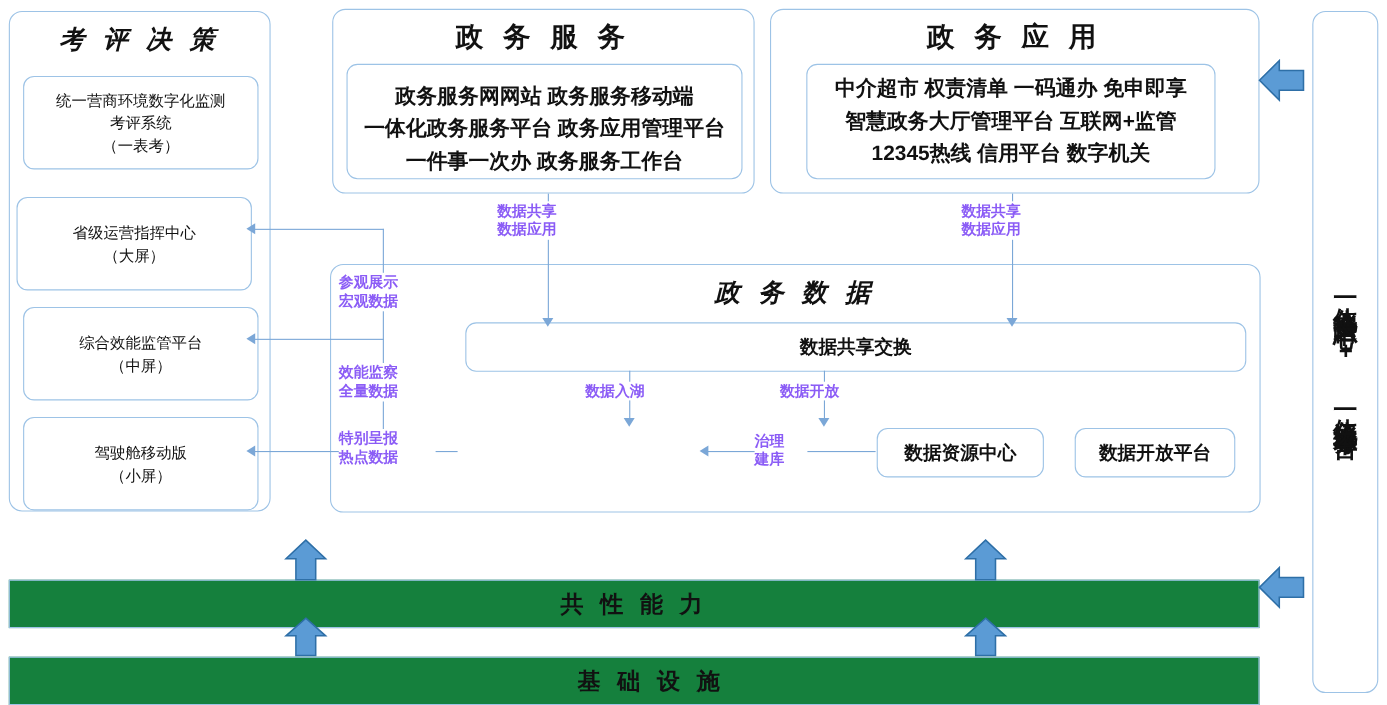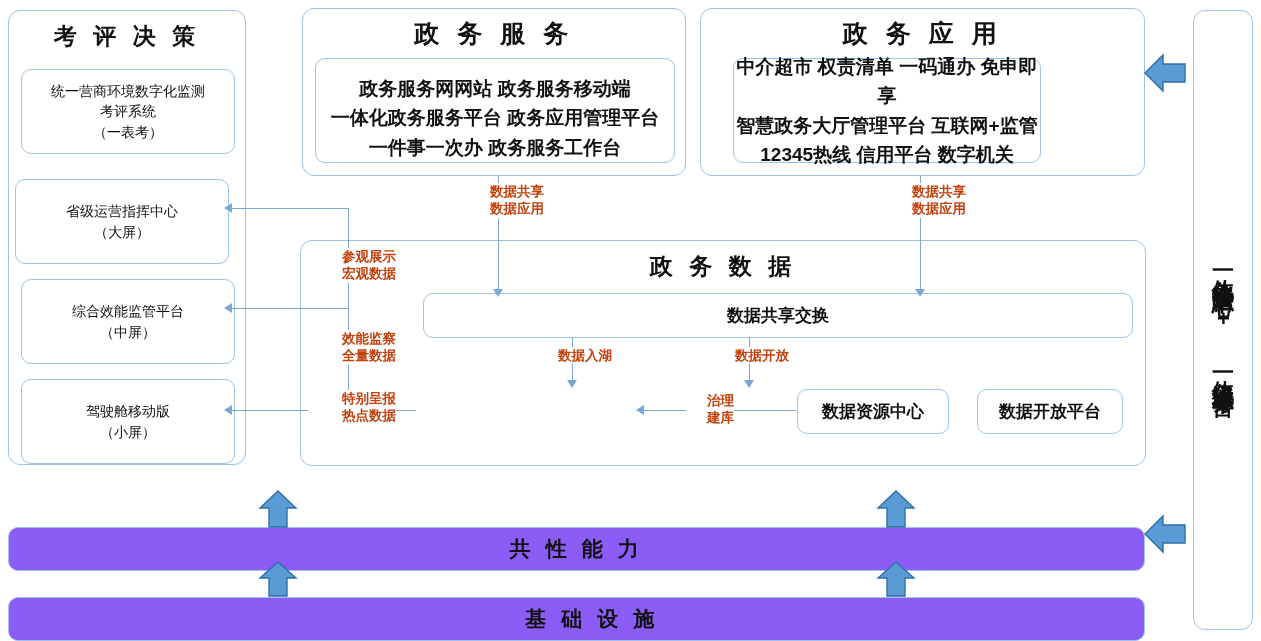--- a/index.html
+++ b/index.html
@@ -1,36 +1,36 @@
 <!DOCTYPE html>
 <html><head>
 <meta charset="utf-8">
 <style>
   html,body{margin:0;padding:0;background:#ffffff;}
   body{font-family:"Liberation Sans","DejaVu Sans",sans-serif;}
   #root{position:relative;width:1261px;height:641px;background:#fff;overflow:hidden;}
 
   .box{position:absolute;box-sizing:border-box;border:1.5px solid #9DC3E6;border-radius:10px;background:#fff;}
   .panel{position:absolute;box-sizing:border-box;border:1.5px solid #9DC3E6;border-radius:12px;background:#fff;}
-  .bar{position:absolute;box-sizing:border-box;border:1.5px solid #9DC3E6;background:#8b5cf6;border-radius:10px;}
+  .bar{position:absolute;box-sizing:border-box;border:1.5px solid #9DC3E6;background:#15803d;border-radius:0;}
 
   .ctr{display:flex;align-items:center;justify-content:center;text-align:center;}
   .col{display:flex;flex-direction:column;align-items:center;justify-content:center;text-align:center;}
 
   .hdr{font-weight:bold;color:#111;letter-spacing:.22em;}
   .hdr-24{font-size:25px;}
-  .hdr-22{font-size:23px;}
+  .hdr-22{font-size:23px;font-style:italic;}
   .hdr-20{font-size:21px;}
 
   .b-lg{font-size:19px;font-weight:bold;color:#111;line-height:1.55;}
   .b-md{font-size:17px;font-weight:bold;color:#111;line-height:1.5;}
   .b-sm{font-size:14px;color:#111;line-height:1.45;}
 
-  .lbl{position:absolute;font-size:13.5px;font-weight:bold;color:#c2410c;line-height:1.28;
-       background:#fff;text-align:right;white-space:nowrap;}
+  .lbl{position:absolute;font-size:13.5px;font-weight:bold;color:#8b5cf6;line-height:1.28;
+       background:#fff;text-align:left;white-space:nowrap;}
 
   
   .ln-h{position:absolute;height:0;border-top:1.6px solid #7BA7D7;}
   .ln-v{position:absolute;width:0;border-left:1.6px solid #7BA7D7;}
   .ar-d{position:absolute;width:0;height:0;border-left:5px solid transparent;border-right:5px solid transparent;border-top:8px solid #7BA7D7;}
   .ar-l{position:absolute;width:0;height:0;border-top:5px solid transparent;border-bottom:5px solid transparent;border-right:8px solid #7BA7D7;}
 
   .bigarrow{position:absolute;}
   .bigarrow svg{display:block;}
 
@@ -71,21 +71,21 @@
     <div class="hdr hdr-24" style="position:absolute;left:0;top:8px;width:100%;text-align:center;">政 务 服 务</div>
     <div class="box col" style="left:12px;top:49px;width:360px;height:105px;justify-content:flex-end;">
       <div class="b-lg">政务服务网网站 政务服务移动端</div>
       <div class="b-lg">一体化政务服务平台 政务应用管理平台</div>
       <div class="b-lg">一件事一次办 政务服务工作台</div>
     </div>
   </div>
 
   <div class="panel" style="left:700px;top:8px;width:445px;height:168px;">
     <div class="hdr hdr-24" style="position:absolute;left:0;top:8px;width:100%;text-align:center;">政 务 应 用</div>
-    <div class="box col" style="left:32px;top:49px;width:308px;height:105px;">
+    <div class="box col" style="left:32px;top:49px;width:372px;height:105px;">
       <div class="b-lg">中介超市 权责清单 一码通办 免申即享</div>
       <div class="b-lg">智慧政务大厅管理平台 互联网+监管</div>
       <div class="b-lg">12345热线 信用平台 数字机关</div>
     </div>
   </div>
 
   <div class="panel" style="left:300px;top:240px;width:846px;height:226px;">
     <div class="hdr hdr-22" style="position:absolute;left:0;top:10px;width:100%;text-align:center;">政 务 数 据</div>
 
     <div class="box ctr" style="left:122px;top:52px;width:710px;height:45px;">

